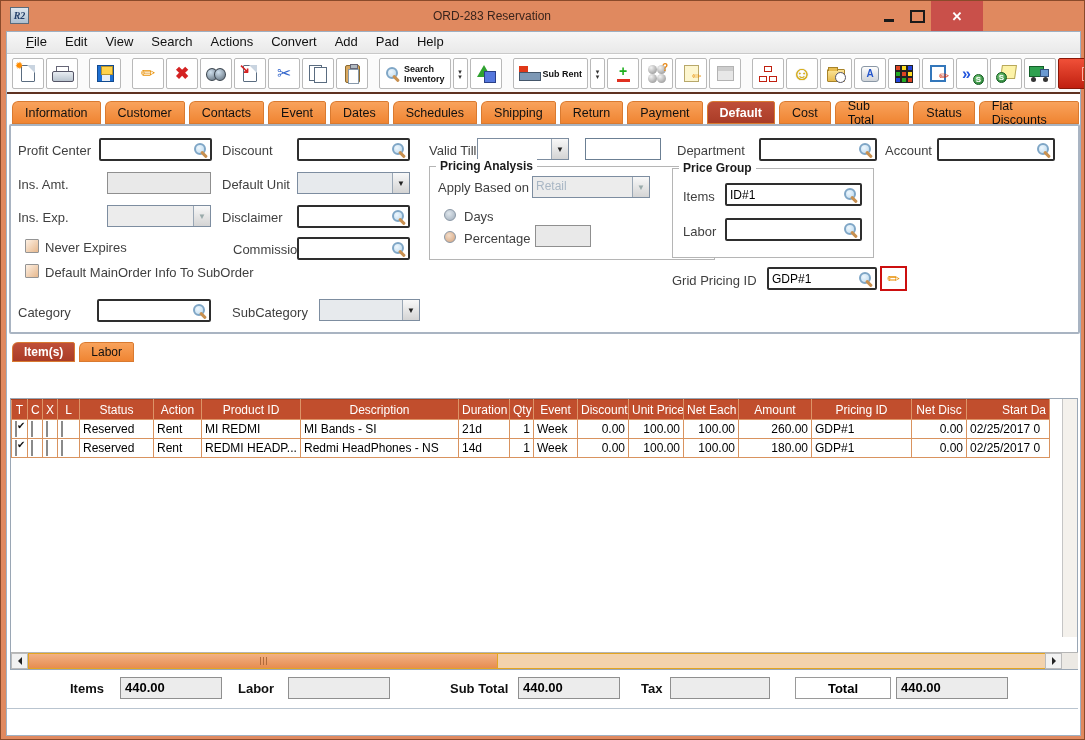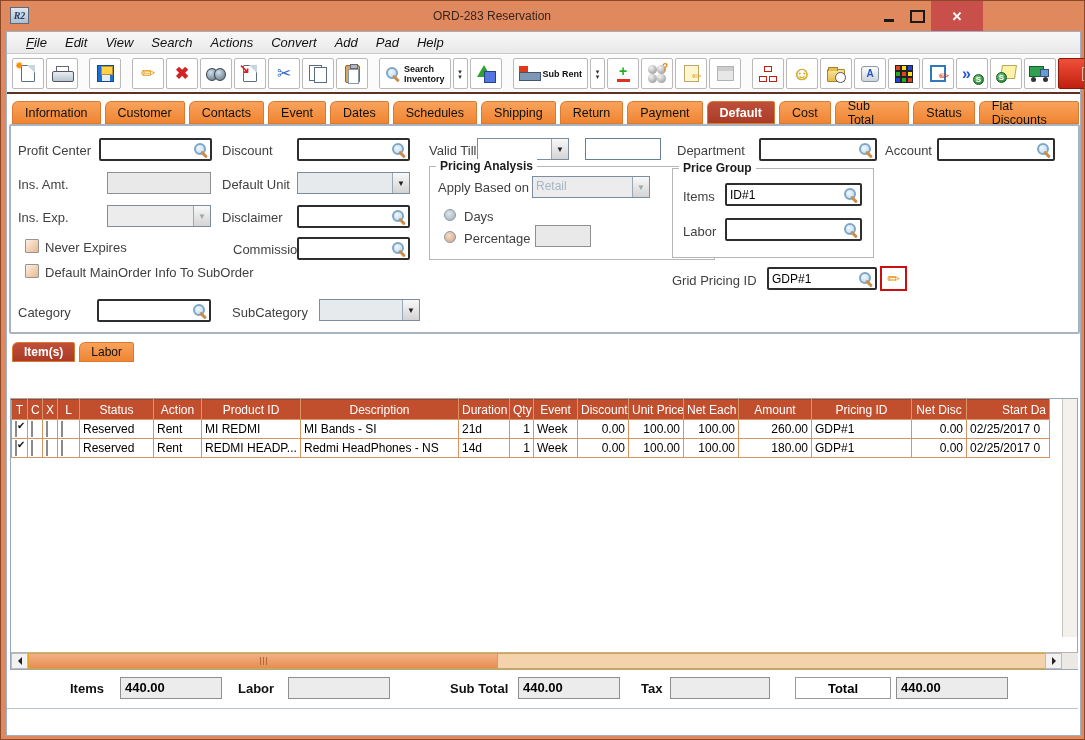--- a/index.html
+++ b/index.html
@@ -14,21 +14,21 @@
   .wbtns { position:absolute; right:0; top:0; height:30px; display:flex; align-items:center; }
   .wbtn { width:28px; height:26px; display:flex; align-items:center; justify-content:center; color:#222; font-size:12px; }
   .wbtn.min::before { content:""; width:10px; height:3px; background:#1a1a1a; margin-top:8px; }
   .wbtn.max::before { content:""; width:11px; height:9px; border:2px solid #1a1a1a; background:transparent; }
   .wbtn.close { width:52px; height:30px; background:#c9504a; }
   .wbtn.close::before { content:"\2715"; color:#fff; font-size:13px; font-weight:bold; }
 
   
   .client { position:absolute; left:5px; top:30px; width:1075px; height:705px; background:#fff; border:1px solid #9fb0c2; }
 
-  .menubar { position:absolute; left:0; top:0; width:1073px; height:22px; background:linear-gradient(#f7f7f7,#e9e9e9); border-bottom:1px solid #c9c9c9; display:flex; align-items:center; padding-left:10px;font-style:italic; }
+  .menubar { position:absolute; left:0; top:0; width:1073px; height:22px; background:linear-gradient(#f7f7f7,#e9e9e9); border-bottom:1px solid #c9c9c9; display:flex; align-items:flex-start; padding-left:10px; }
   .mi { display:inline-block; font-size:13px; color:#111; padding:2px 9px; }
   .mi.file::first-letter { text-decoration:underline; }
 
   .toolbar { position:absolute; left:0; top:23px; width:1073px; height:39px; background:#fbfbfb; display:flex; align-items:center; padding:0 5px; gap:2px; border-bottom:2px solid #5e3222; }
   .tbtn { height:31px; min-width:32px; background:#fff; border:1px solid #b9b9b9; border-radius:2px; display:flex; align-items:center; justify-content:center; position:relative; flex:0 0 auto; }
   .tbtn.wide { padding:0 5px; gap:4px; }
   .tbtn.narrow { min-width:15px; width:15px; flex-direction:column; line-height:5px; font-size:7px; color:#333; }
   .tbtn.narrow::before { content:"\25BE"; } .tbtn.narrow::after { content:"\25BE"; }
   .tgap { width:7px; flex:0 0 7px; }
   .tbl { font:bold 9px "Liberation Sans",sans-serif; color:#111; line-height:10px; text-align:left; }

